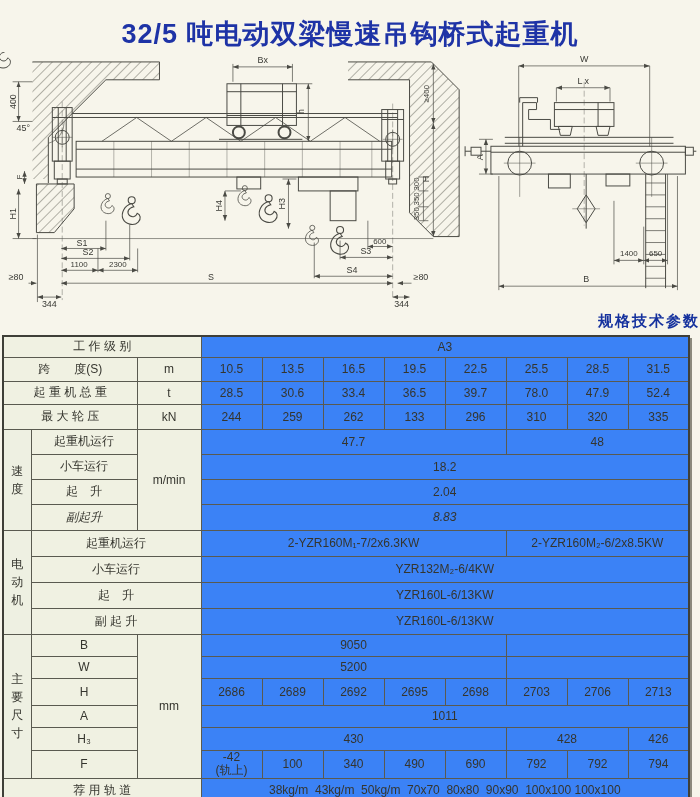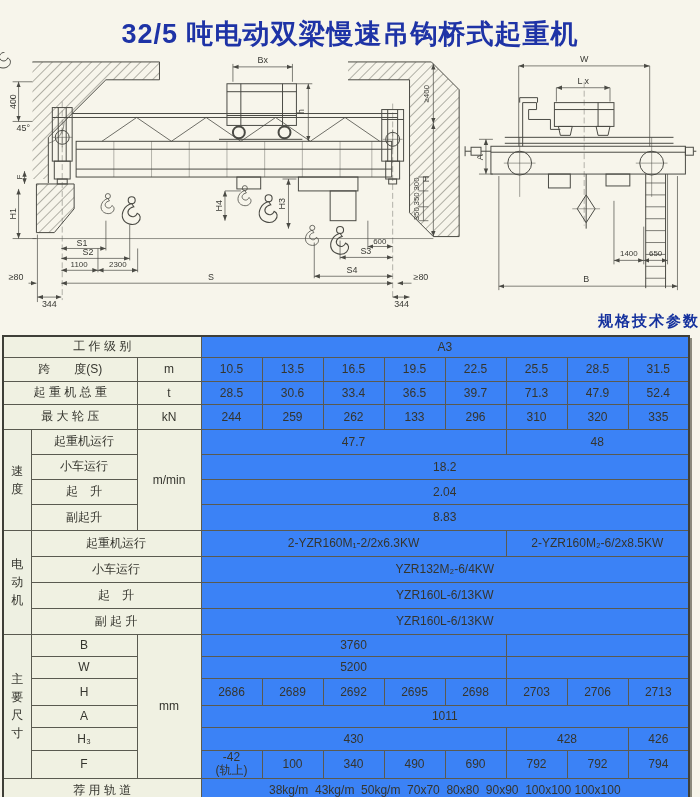--- a/index.html
+++ b/index.html
@@ -286,21 +286,21 @@
         <td class="val">31.5</td>
       </tr>
       <tr style="height: 23px;">
         <td colspan="2" class="lab">起 重 机 总 重</td>
         <td class="unit">t</td>
         <td class="val">28.5</td>
         <td class="val">30.6</td>
         <td class="val">33.4</td>
         <td class="val">36.5</td>
         <td class="val">39.7</td>
-        <td class="val">71.3</td>
+        <td class="val">78.0</td>
         <td class="val">47.9</td>
         <td class="val">52.4</td>
       </tr>
       <tr style="height: 25px;">
         <td colspan="2" class="lab">最 大 轮 压</td>
         <td class="unit">kN</td>
         <td class="val">244</td>
         <td class="val">259</td>
         <td class="val">262</td>
         <td class="val">133</td>
@@ -318,30 +318,30 @@
         <td colspan="3" class="val">48</td>
       </tr>
       <tr style="height: 25px;">
         <td class="lab">小车运行</td>
         <td colspan="8" class="val">18.2</td>
       </tr>
       <tr style="height: 25px;">
         <td class="lab">起　升</td>
         <td colspan="8" class="val">2.04</td>
       </tr>
-      <tr style="height: 26px;">
+      <tr style="height: 26px; font-style: italic;">
         <td class="lab">副起升</td>
         <td colspan="8" class="val">8.83</td>
       </tr>
       <tr style="height: 26px;">
         <td rowspan="4" class="sec">电
 动
 机</td>
         <td colspan="2" class="lab">起重机运行</td>
-        <td colspan="5" class="val">2-YZR160M₁-2/2x6.3KW</td>
+        <td colspan="5" class="val">2-YZR160M₁-7/2x6.3KW</td>
         <td colspan="3" class="val">2-YZR160M₂-6/2x8.5KW</td>
       </tr>
       <tr style="height: 26px;">
         <td colspan="2" class="lab">小车运行</td>
         <td colspan="8" class="val">YZR132M₂-6/4KW</td>
       </tr>
       <tr style="height: 26px;">
         <td colspan="2" class="lab">起　升</td>
         <td colspan="8" class="val">YZR160L-6/13KW</td>
       </tr>
@@ -349,21 +349,21 @@
         <td colspan="2" class="lab">副 起 升</td>
         <td colspan="8" class="val">YZR160L-6/13KW</td>
       </tr>
       <tr style="height: 22px;">
         <td rowspan="6" class="sec">主
 要
 尺
 寸</td>
         <td class="lab">B</td>
         <td rowspan="6" class="unit">mm</td>
-        <td colspan="5" class="val">3760</td>
+        <td colspan="5" class="val">9050</td>
         <td colspan="3" class="val"></td>
       </tr>
       <tr style="height: 22px;">
         <td class="lab">W</td>
         <td colspan="5" class="val">5200</td>
         <td colspan="3" class="val"></td>
       </tr>
       <tr style="height: 27px;">
         <td class="lab">H</td>
         <td class="val">2686</td>

